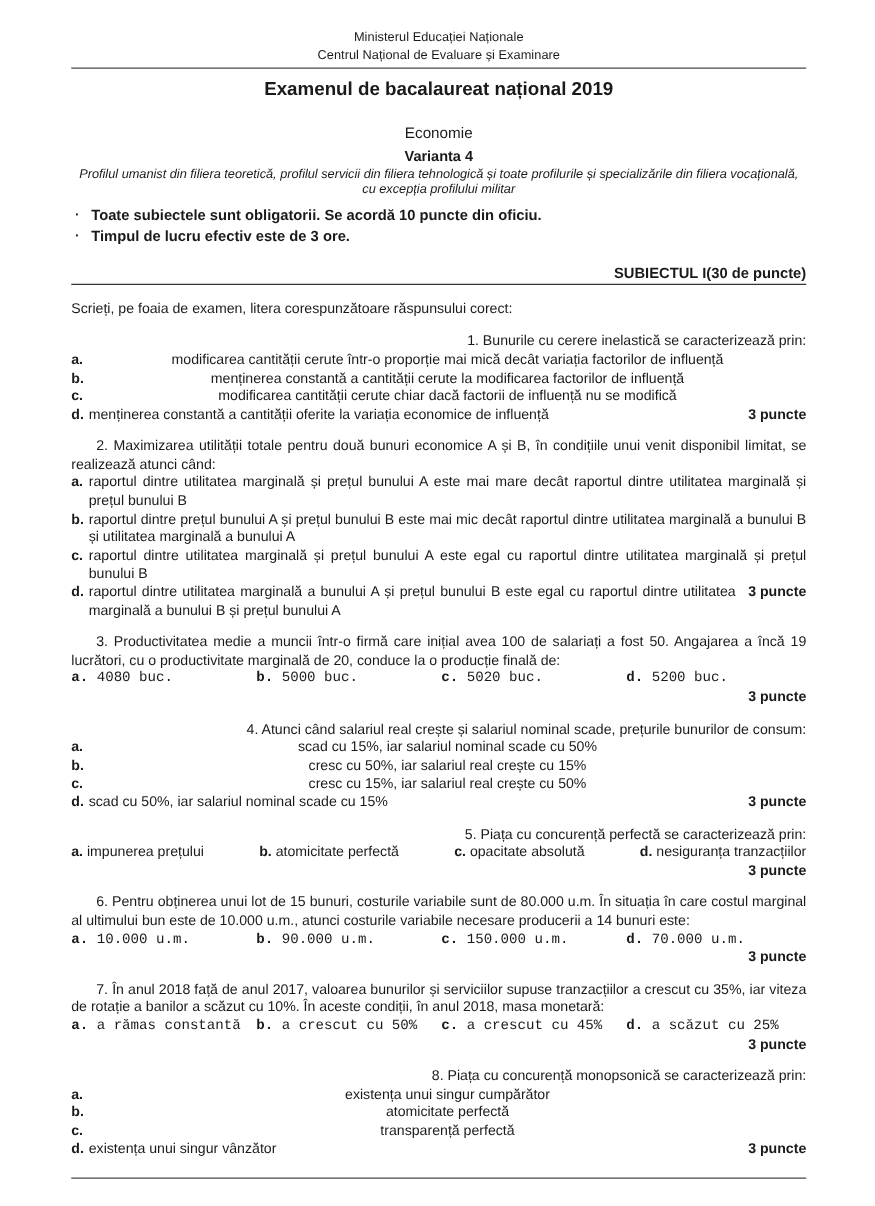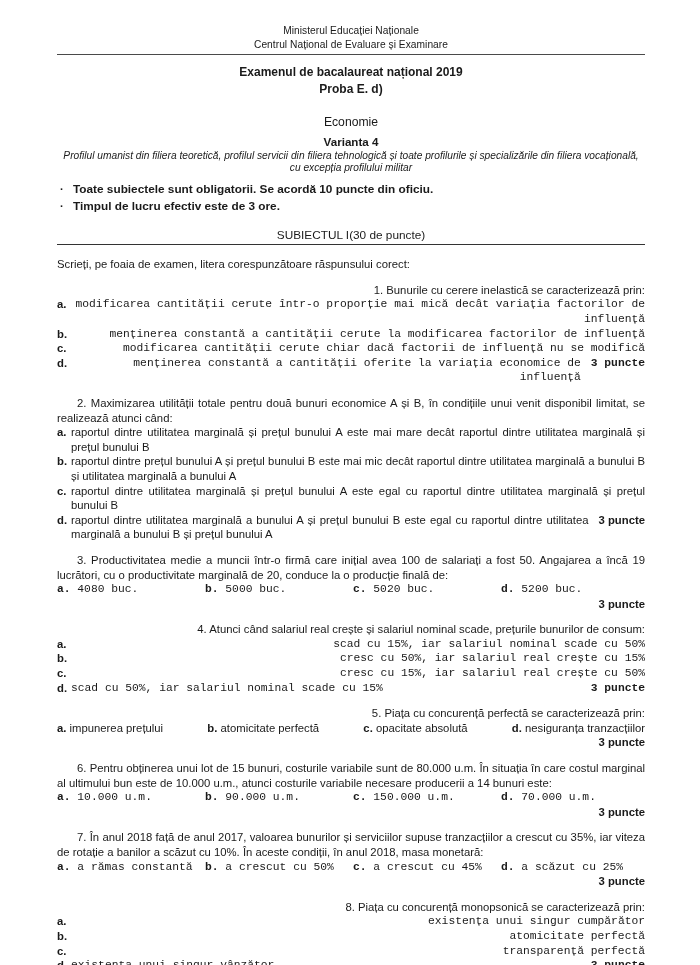--- a/index.html
+++ b/index.html
@@ -42,21 +42,21 @@
   }
   .rule {
     border: 0;
     border-top: 1.3px solid #4a4a4a;
     margin: 3px 0 0 0;
     height: 0;
   }
   .exam-title {
     text-align: center;
     font-weight: bold;
-    font-size: 12px;
+    font-size: 15px;
     line-height: 16.5px;
     margin-top: 9px;
   }
   .subject-name {
     text-align: center;
     font-size: 12.2px;
     margin-top: 18px;
     line-height: 15px;
   }
   .variant {
@@ -93,23 +93,23 @@
     padding-left: 3px;
     box-sizing: border-box;
     font-size: 11px;
   }
 
   
   .subject-bar {
     margin-top: 13px;
     border-bottom: 1.4px solid #333;
     display: flex;
-    justify-content: center;
+    justify-content: flex-end;
     align-items: flex-end;
-    font-weight: normal;
+    font-weight: bold;
     font-size: 11.8px;
     line-height: 15px;
     padding-bottom: 1px;
   }
   .instruction {
     font-size: 11.3px;
     line-height: 15px;
     margin-top: 12px;
   }
 
@@ -134,21 +134,21 @@
   }
   .opt-letter {
     font-weight: bold;
     flex: 0 0 14px;
     width: 14px;
   }
   .opt-text {
     flex: 1 1 auto;
     text-align: justify;
   }
-  .opt-text.nojust { text-align: right; font-family: Liberation Mono, monospace; }
+  .opt-text.nojust { text-align: center; }
   .opt-points {
     font-weight: bold;
     white-space: nowrap;
     margin-left: 10px;
   }
   .opt.with-points .opt-text {
     display: flex;
     justify-content: space-between;
     width: 100%;
   }
@@ -193,21 +193,20 @@
   <div class="content">
 
     <div class="ministry">
       <div>Ministerul Educației Naționale</div>
       <div>Centrul Național de Evaluare și Examinare</div>
     </div>
     <hr class="rule">
 
     <div class="exam-title">
       <div>Examenul de bacalaureat național 2019</div>
-      <div>Proba E. d)</div>
     </div>
 
     <div class="subject-name">Economie</div>
 
     <div class="variant">Varianta 4</div>
 
     <div class="profile-note">Profilul umanist din filiera teoretică, profilul servicii din filiera tehnologică și toate profilurile și specializările din filiera vocațională, cu excepția profilului militar</div>
 
     <div class="bullets">
       <div class="bullet-row">

